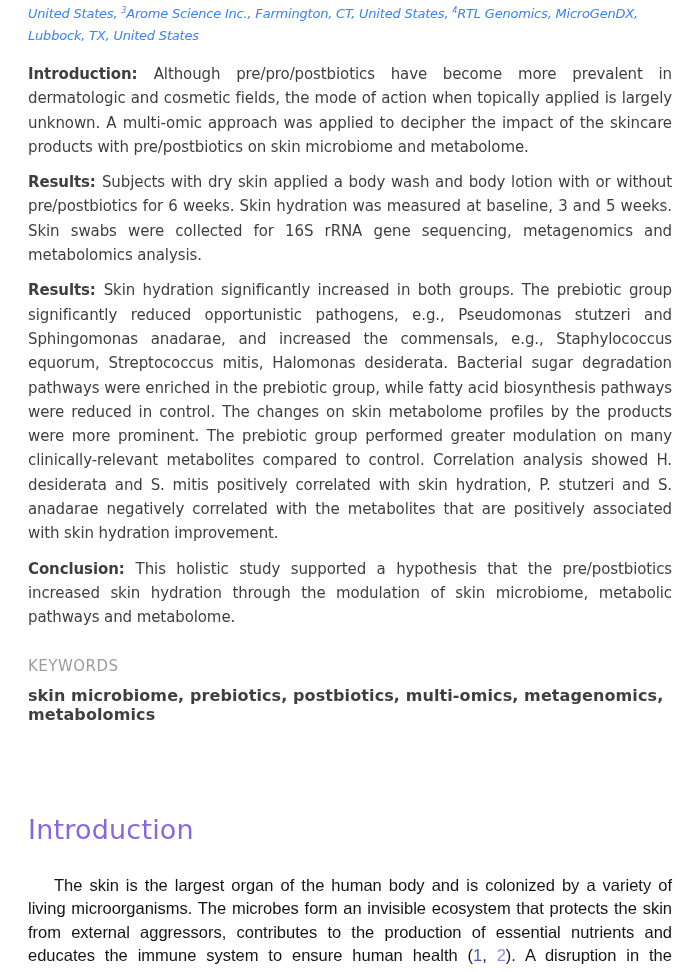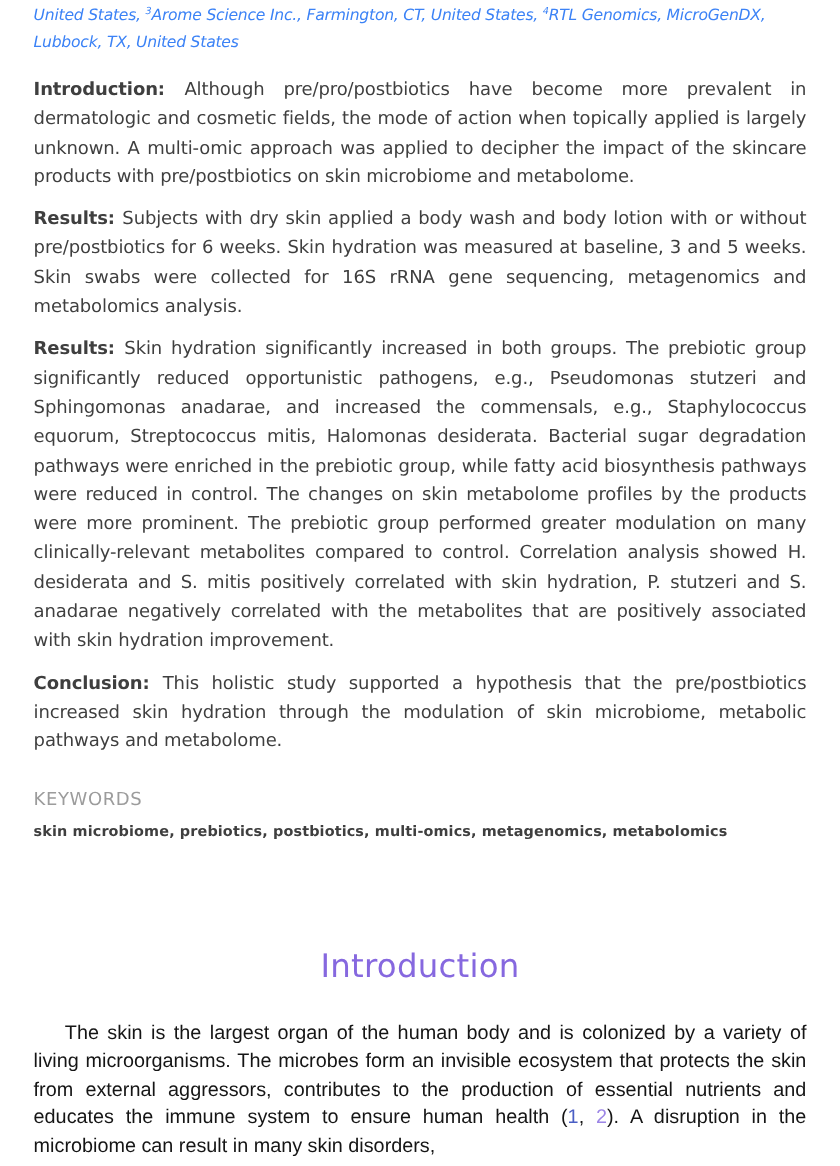--- a/index.html
+++ b/index.html
@@ -45,21 +45,21 @@
     line-height: 0;
   }
   .keywords { margin-top: 27px; }
   .kw-label {
     font-size: 15px;
     letter-spacing: 0.5px;
     color: #9c9c9c;
   }
   .kw-text {
     margin-top: 11px;
-    font-size: 12px;
+    font-size: 16px;
     font-weight: bold;
     color: #3f3f3f;
     letter-spacing: 0.1px;
   }
   .intro-heading {
     margin: 90px 0 0 0;
     font-size: 27px;
     font-weight: 500;
     letter-spacing: 0.2px;
   }
@@ -86,17 +86,17 @@
     <p class="abs-para"><span class="seg-b">Results: </span><span>Subjects with dry skin applied a body wash and body lotion with or without pre/postbiotics for 6 weeks. Skin hydration was measured at baseline, 3 and 5 weeks. Skin swabs were collected for 16S rRNA gene sequencing, metagenomics and metabolomics analysis.</span></p>
     <p class="abs-para"><span class="seg-b">Results: </span><span>Skin hydration significantly increased in both groups. The prebiotic group significantly reduced opportunistic pathogens, e.g., </span><span class="seg-i">Pseudomonas stutzeri</span><span> and </span><span class="seg-i">Sphingomonas anadarae</span><span>, and increased the commensals, e.g., </span><span class="seg-i">Staphylococcus equorum</span><span>, </span><span class="seg-i">Streptococcus mitis</span><span>, </span><span class="seg-i">Halomonas desiderata</span><span>. Bacterial sugar degradation pathways were enriched in the prebiotic group, while fatty acid biosynthesis pathways were reduced in control. The changes on skin metabolome profiles by the products were more prominent. The prebiotic group performed greater modulation on many clinically-relevant metabolites compared to control. Correlation analysis showed </span><span class="seg-i">H. desiderata</span><span> and </span><span class="seg-i">S. mitis</span><span> positively correlated with skin hydration, </span><span class="seg-i">P. stutzeri</span><span> and </span><span class="seg-i">S. anadarae</span><span> negatively correlated with the metabolites that are positively associated with skin hydration improvement.</span></p>
     <p class="abs-para"><span class="seg-b">Conclusion: </span><span>This holistic study supported a hypothesis that the pre/postbiotics increased skin hydration through the modulation of skin microbiome, metabolic pathways and metabolome.</span></p>
   </div>
 
   <div class="keywords">
     <div class="kw-label">KEYWORDS</div>
     <div class="kw-text">skin microbiome, prebiotics, postbiotics, multi-omics, metagenomics, metabolomics</div>
   </div>
 
-  <h1 class="intro-heading" style="color: rgb(134, 104, 223); text-align: center;">Introduction</h1>
+  <h1 class="intro-heading" style="color: rgb(134, 104, 223);">Introduction</h1>
 
   <p class="body-para"><span>The skin is the largest organ of the human body and is colonized by a variety of living microorganisms. The microbes form an invisible ecosystem that protects the skin from external aggressors, contributes to the production of essential nutrients and educates the immune system to ensure human health (</span><span class="citation" style="color: rgb(74, 94, 196);">1</span><span>, </span><span class="citation" style="color: rgb(156, 133, 230);">2</span><span>). A disruption in the microbiome can result in many skin disorders,</span></p>
 
 </div>
 
 </body></html>

